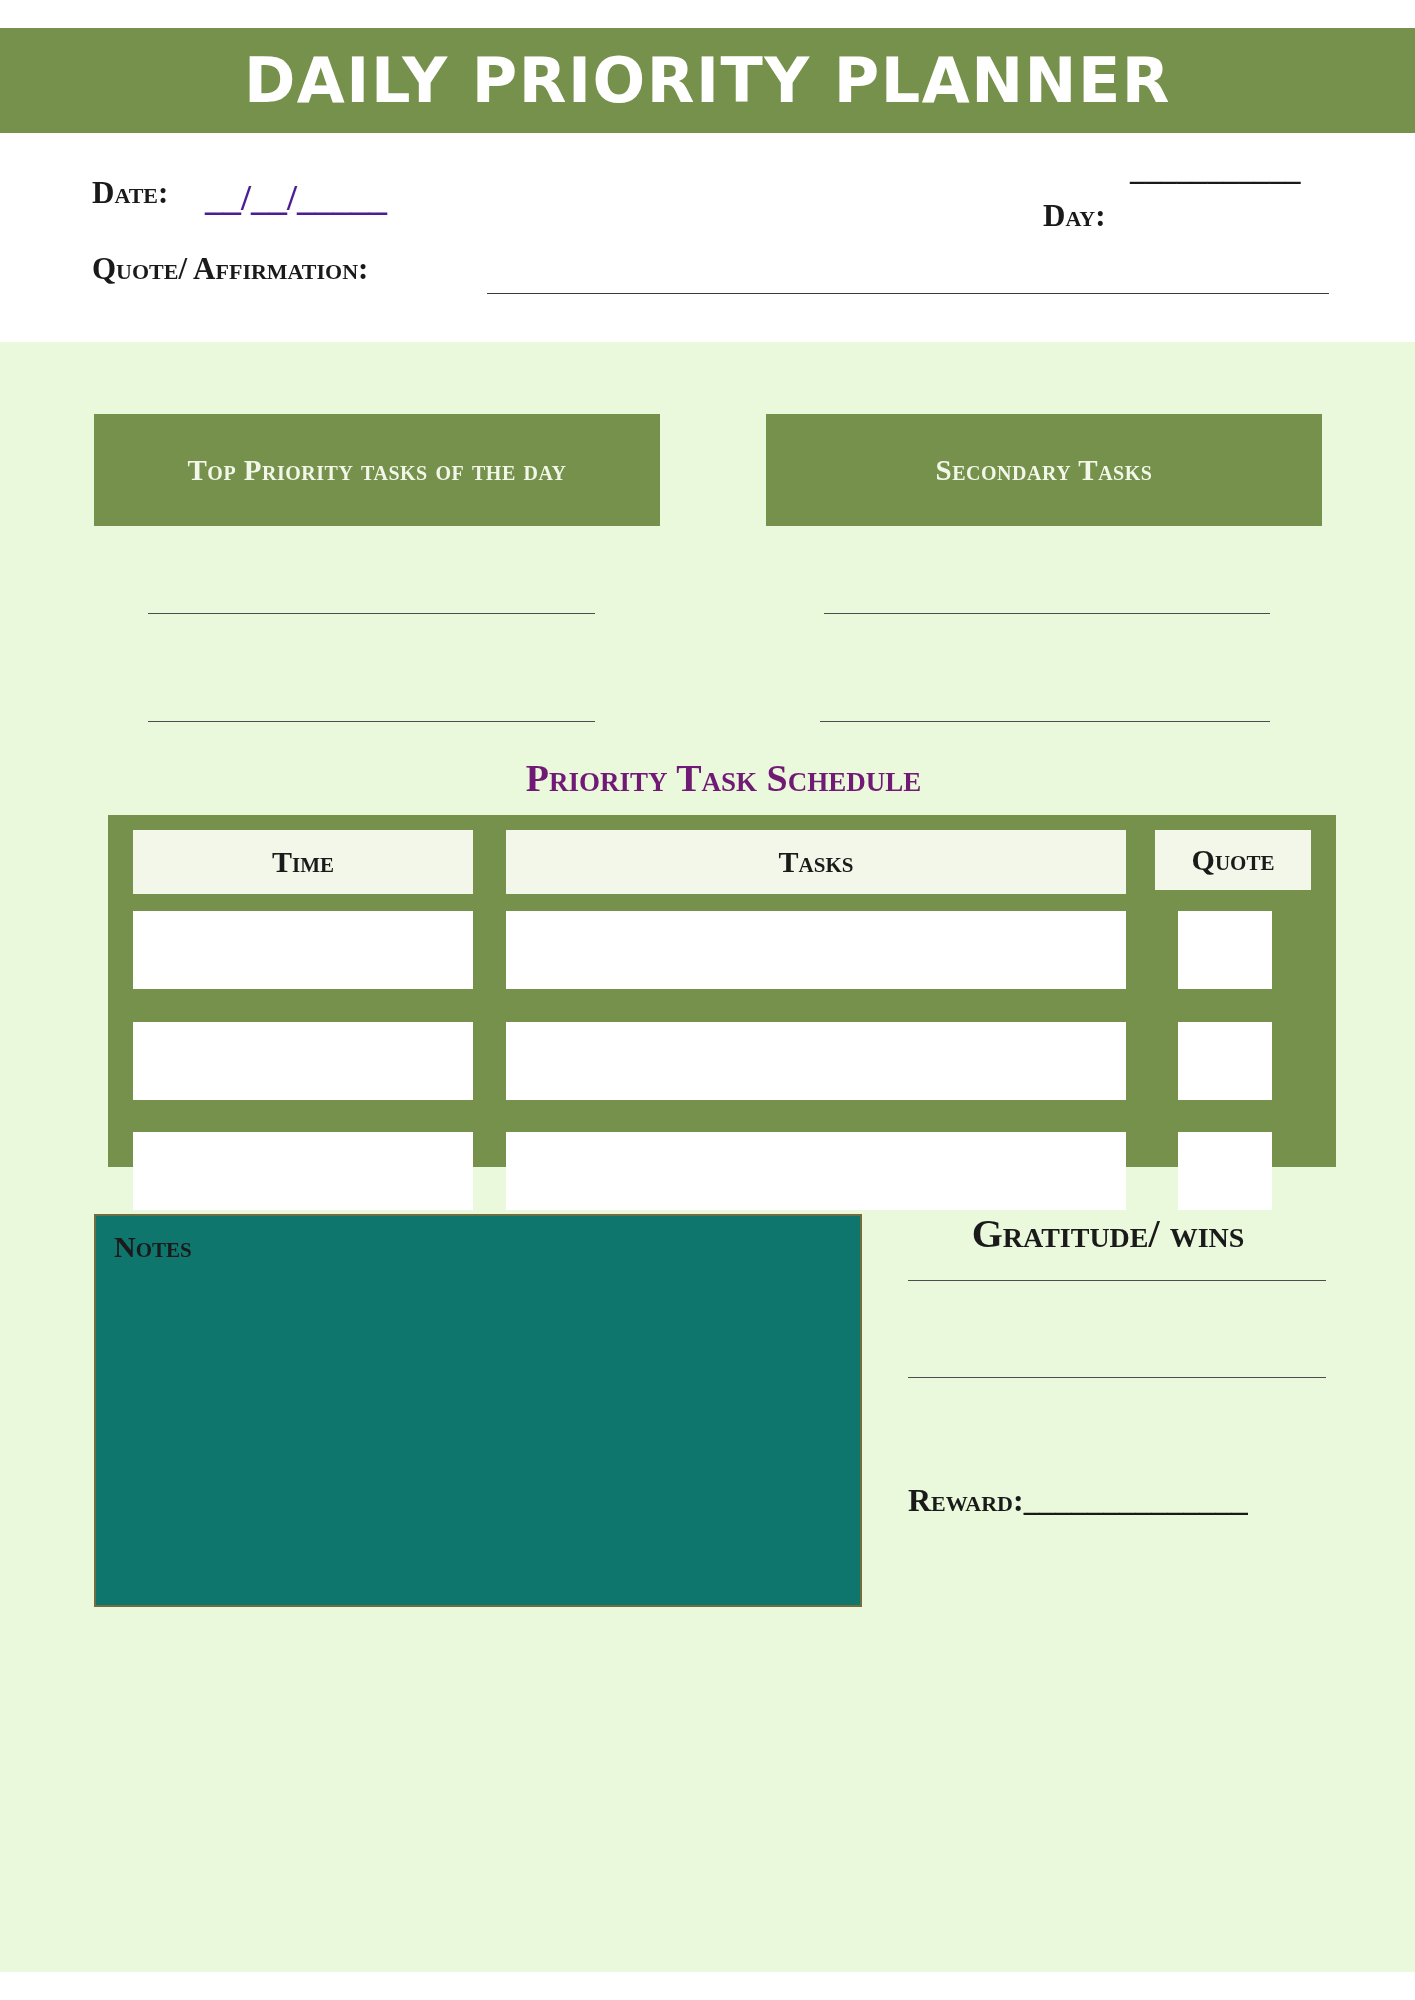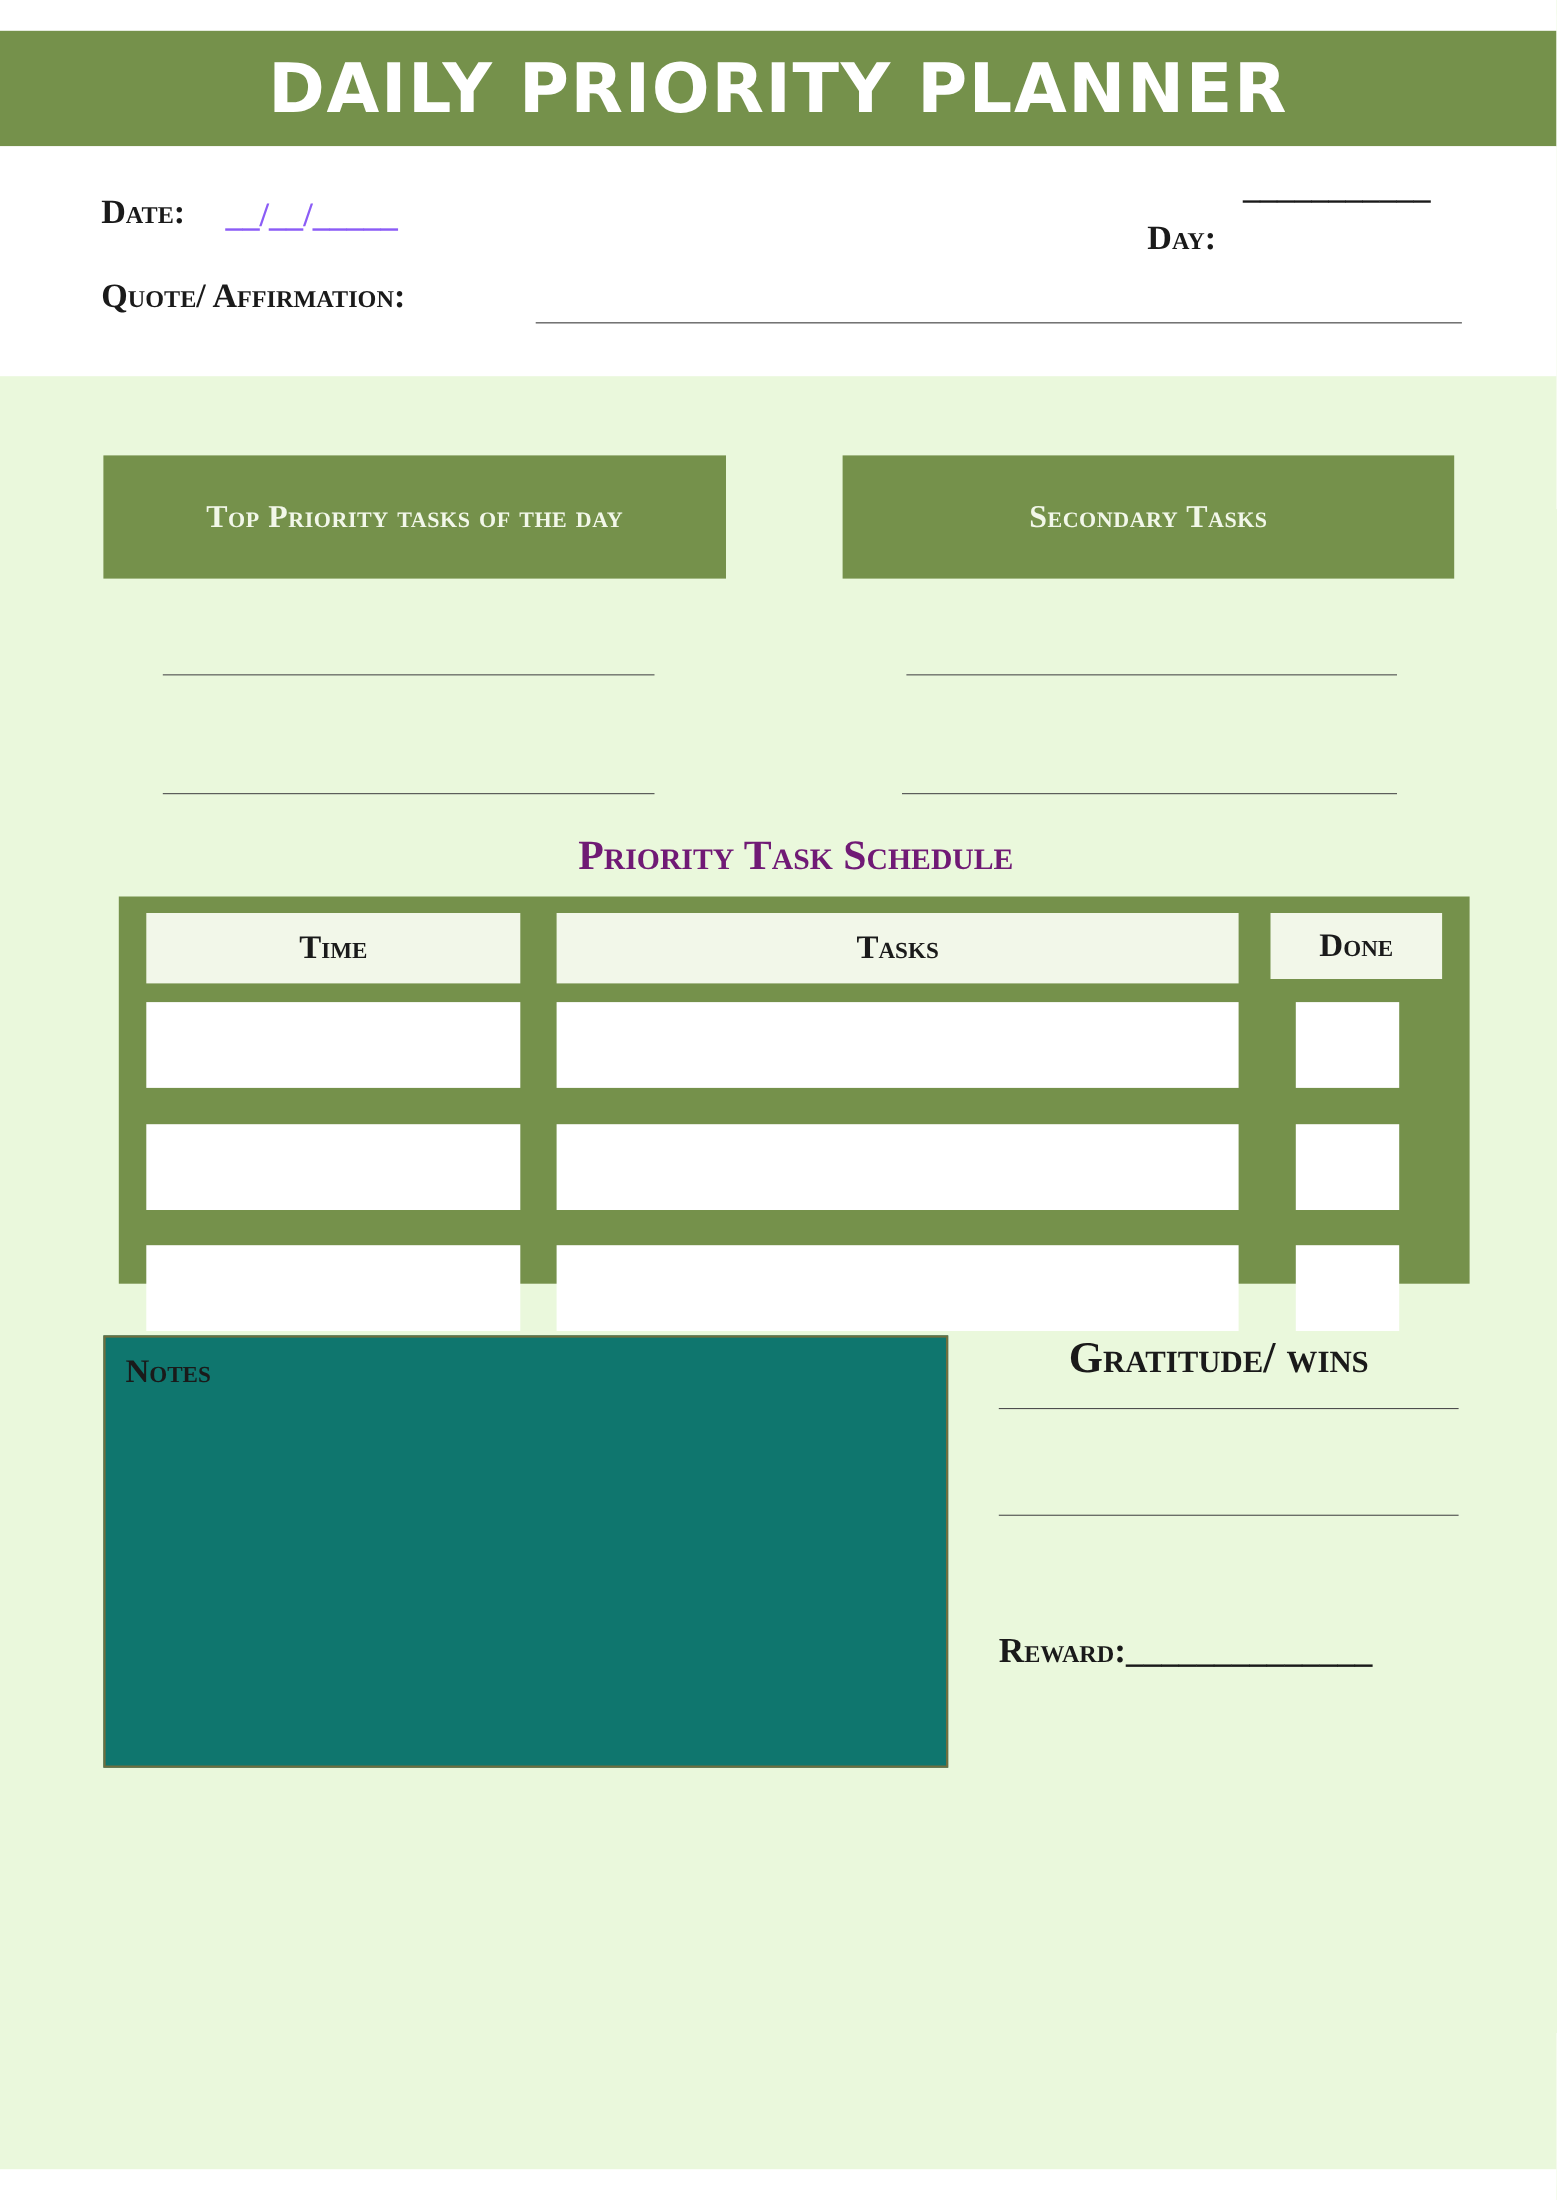--- a/index.html
+++ b/index.html
@@ -62,22 +62,22 @@
   .date-label {
     position: absolute;
     left: 92px;
     top: 42px;
     font-size: 31px;
   }
   .date-line {
     position: absolute;
     left: 205px;
     top: 44px;
-    font-size: 31px;
-    color: #8b5cf6;
+    font-size: 36px;
+    color: #4c1d95;
     letter-spacing: 0px;
     font-family: "Liberation Serif", serif;
     font-weight: bold;
   }
   .day-label {
     position: absolute;
     left: 1043px;
     top: 17px;
     font-size: 31px;
     margin-top: 48px;
@@ -282,21 +282,21 @@
     <div class="write-line" style="left:824px; top:271px; width:446px;"></div>
     <div class="write-line" style="left:820px; top:379px; width:450px;"></div>
     <div class="write-line" style="left:820px; top:488px; width:450px;"></div>
 
     <div class="schedule-title">Priority Task Schedule</div>
 
     <div class="table-block">
 
       <div class="cell hdr" style="left:25px; top:15px; width:340px; height:64px;">Time</div>
       <div class="cell hdr" style="left:398px; top:15px; width:620px; height:64px;">Tasks</div>
-      <div class="cell hdr" style="left:1047px; top:15px; width:156px; height:60px;">Done</div>
+      <div class="cell hdr" style="left:1047px; top:15px; width:156px; height:60px;">Quote</div>
 
       <div class="cell" style="left:25px; top:96px; width:340px; height:78px;"></div>
       <div class="cell" style="left:398px; top:96px; width:620px; height:78px;"></div>
       <div class="cell" style="left:1070px; top:96px; width:94px; height:78px;"></div>
 
       <div class="cell" style="left:25px; top:207px; width:340px; height:78px;"></div>
       <div class="cell" style="left:398px; top:207px; width:620px; height:78px;"></div>
       <div class="cell" style="left:1070px; top:207px; width:94px; height:78px;"></div>
 
       <div class="cell" style="left:25px; top:317px; width:340px; height:78px;"></div>

